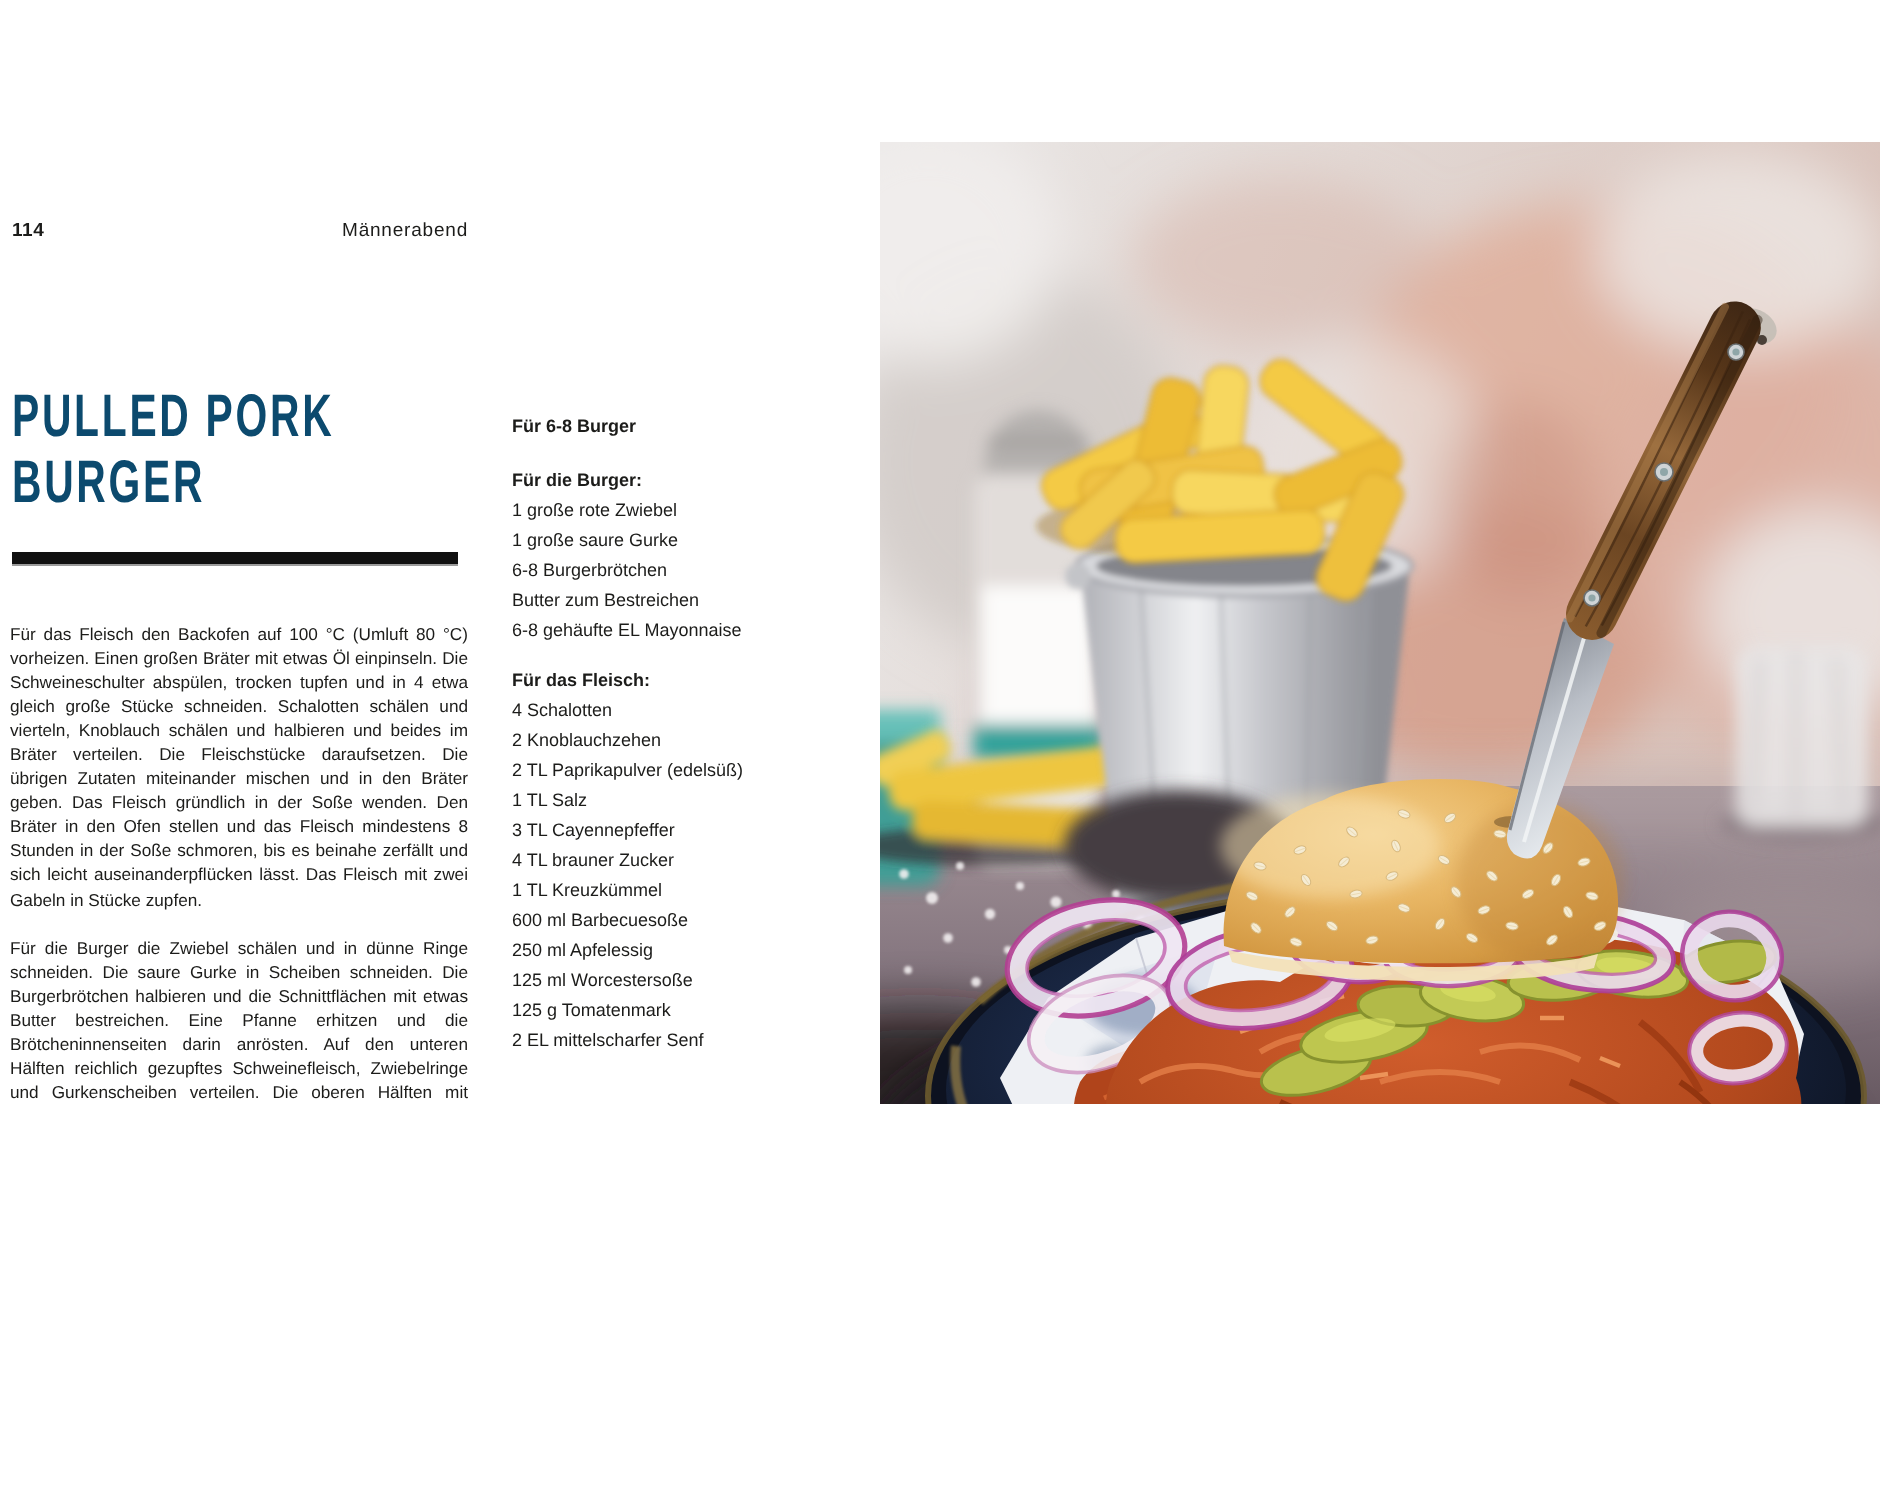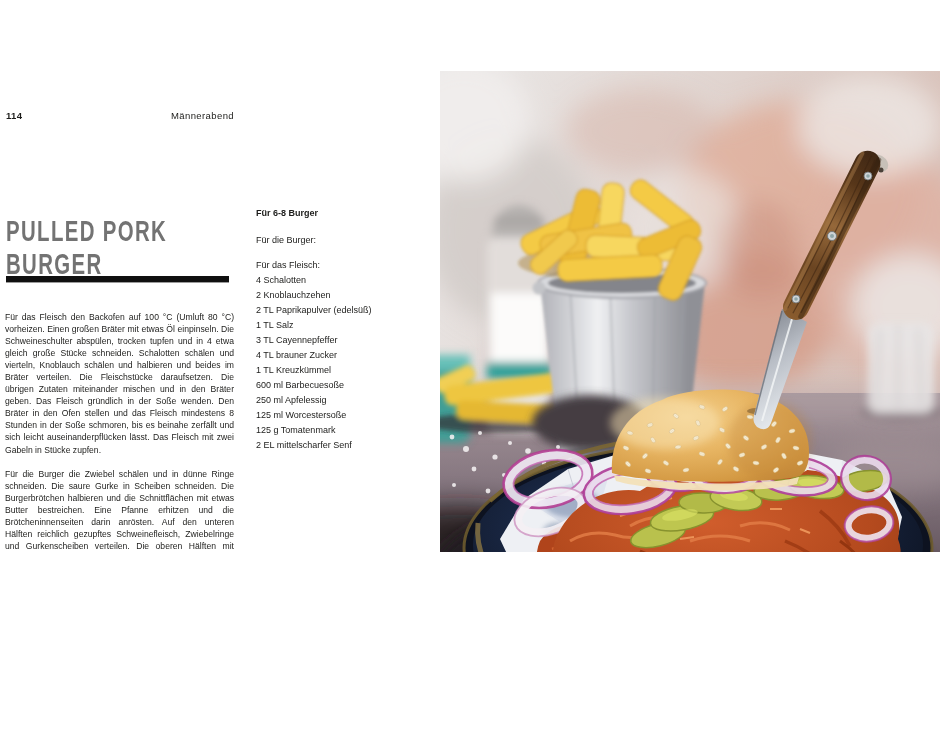--- a/index.html
+++ b/index.html
@@ -1,30 +1,30 @@
 <!DOCTYPE html>
 <html lang="de"><head>
 <meta charset="utf-8">
 <style>
   html,body{margin:0;padding:0;background:#fff;}
   .sheet{position:relative;width:940px;height:552px;background:#ffffff;overflow:hidden;
          font-family:"Liberation Sans","DejaVu Sans",sans-serif;color:#1c1c1a;}
   .folio{position:absolute;left:6px;top:110px;font-size:9.5px;font-weight:700;letter-spacing:.3px;}
   .running-head{position:absolute;left:171px;top:110px;font-size:9.5px;font-weight:400;letter-spacing:.4px;}
-  .title{position:absolute;left:6px;top:214px;margin:0;color:#737373;}
+  .title{position:absolute;left:6px;top:192px;margin:0;color:#0c4a6e;}
   .title .tline{display:block;font-size:30px;line-height:33px;font-weight:900;
         letter-spacing:2px;transform:scaleX(.68);transform-origin:0 0;white-space:nowrap;}
   .rule{position:absolute;left:6px;top:276px;width:223px;height:6px;background:#101010;
         box-shadow:0 1px 0 #9b9b9b;}
   .instructions{position:absolute;left:5px;top:299px;width:229px;font-size:8.6px;line-height:12.05px;
         text-align:justify;}
   .instructions p{margin:12px 0 10px 0;-webkit-hyphens:auto;hyphens:auto;}
   .ingredients{position:absolute;left:256px;top:206px;width:133px;font-size:9px;line-height:15px;}
   .ingredients .yield{margin:0 0 12px 0;font-weight:bold;}
-  .ingredients h3{font-size:9px;line-height:15px;font-weight:400;margin:0;}
+  .ingredients h3{font-size:9px;line-height:15px;font-weight:700;margin:0;}
   .ingredients .g1 h3{margin-top:0;}
   .ingredients .g2{margin-top:10px;}
   .ingredients ul{list-style:none;margin:0;padding:0;}
   .ingredients li{margin:0;}
   .photo{position:absolute;left:440px;top:71px;width:500px;height:606px;overflow:hidden;background:#e6e1df;}
   .photo svg{display:block;}
 </style>
 </head>
 <body>
 
@@ -41,20 +41,27 @@
 
   <div class="instructions">
     <p>Für das Fleisch den Backofen auf 100 °C (Umluft 80 °C) vorheizen. Einen großen Bräter mit etwas Öl einpinseln. Die Schweineschulter abspülen, trocken tupfen und in 4 etwa gleich große Stücke schneiden. Schalotten schälen und vierteln, Knoblauch schälen und halbieren und beides im Bräter verteilen. Die Fleischstücke daraufsetzen. Die übrigen Zutaten miteinander mischen und in den Bräter geben. Das Fleisch gründlich in der Soße wenden. Den Bräter in den Ofen stellen und das Fleisch mindestens 8 Stunden in der Soße schmoren, bis es beinahe zerfällt und sich leicht auseinanderpflücken lässt. Das Fleisch mit zwei Gabeln in Stücke zupfen.</p>
     <p>Für die Burger die Zwiebel schälen und in dünne Ringe schneiden. Die saure Gurke in Scheiben schneiden. Die Burgerbrötchen halbieren und die Schnittflächen mit etwas Butter bestreichen. Eine Pfanne erhitzen und die Brötcheninnenseiten darin anrösten. Auf den unteren Hälften reichlich gezupftes Schweinefleisch, Zwiebelringe und Gurkenscheiben verteilen. Die oberen Hälften mit Mayonnaise bestreichen und daraufsetzen.</p>
   </div>
 
   <div class="ingredients">
     <div class="yield">Für 6-8 Burger</div>
     <div class="g1">
       <h3>Für die Burger:</h3>
+      <ul>
+        <li>1 große rote Zwiebel</li>
+        <li>1 große saure Gurke</li>
+        <li>6-8 Burgerbrötchen</li>
+        <li>Butter zum Bestreichen</li>
+        <li>6-8 gehäufte EL Mayonnaise</li>
+      </ul>
     </div>
     <div class="g2">
       <h3>Für das Fleisch:</h3>
       <ul>
         <li>4 Schalotten</li>
         <li>2 Knoblauchzehen</li>
         <li>2 TL Paprikapulver (edelsüß)</li>
         <li>1 TL Salz</li>
         <li>3 TL Cayennepfeffer</li>
         <li>4 TL brauner Zucker</li>

